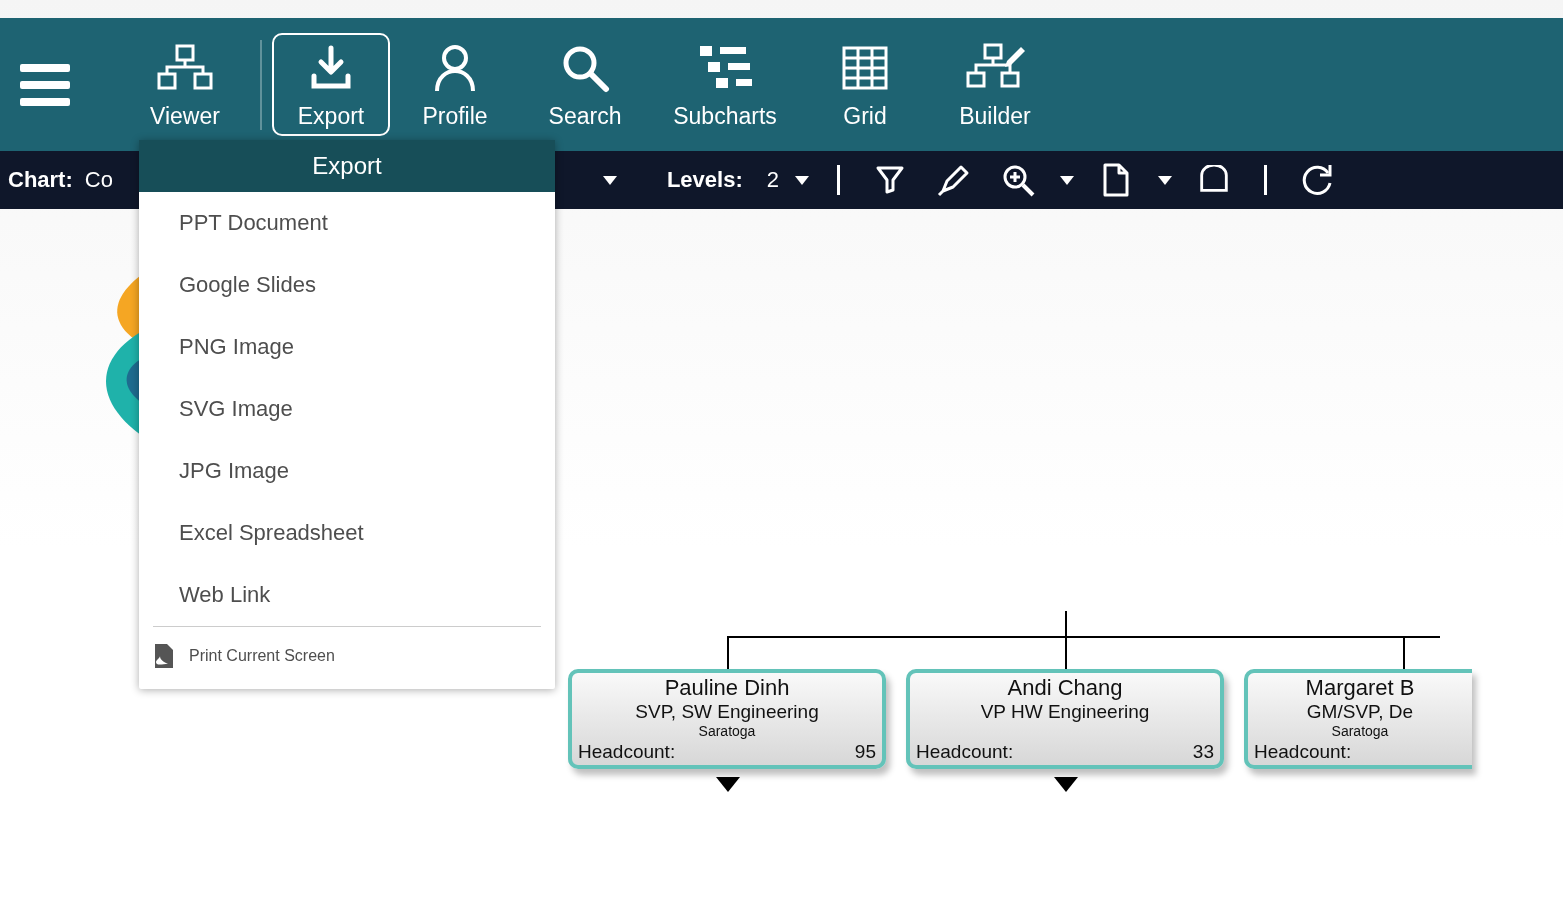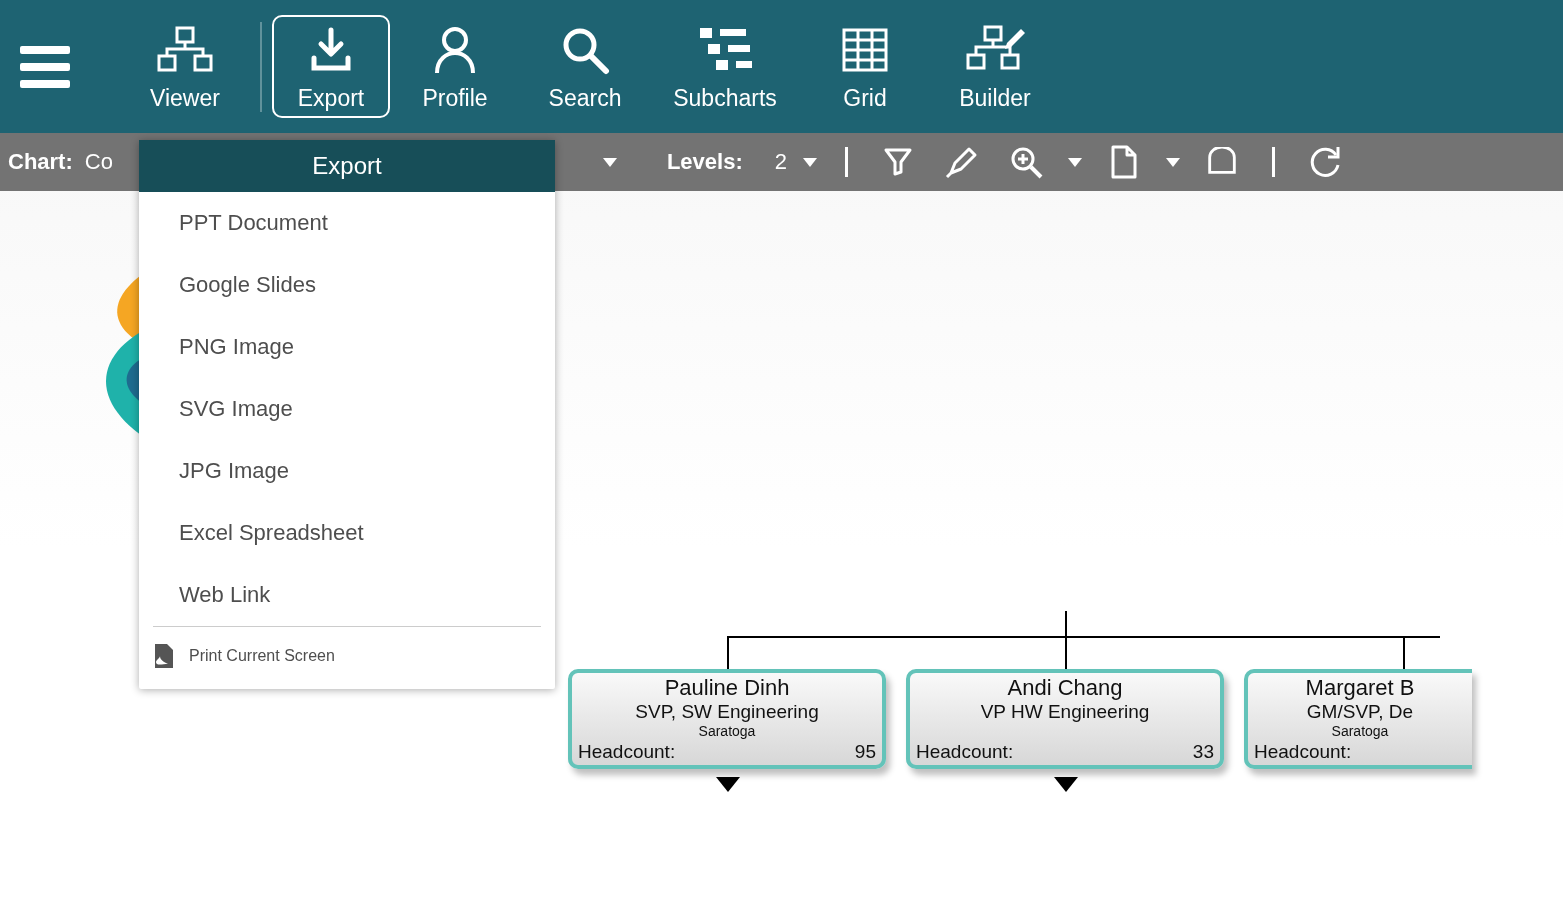--- a/index.html
+++ b/index.html
@@ -12,20 +12,21 @@
     position: relative;
   }
   .topbar {
     background: #1e6372;
     height: 133px;
     display: flex;
     align-items: center;
     padding-left: 20px;
     position: relative;
     z-index: 10;
+    margin-top: 18px;
   }
   .hamburger {
     width: 50px;
     height: 42px;
     display: flex;
     flex-direction: column;
     justify-content: space-between;
     margin-right: 50px;
     cursor: pointer;
   }
@@ -59,21 +60,21 @@
   }
   .top-item .iconwrap {
     height: 58px;
     display: flex;
     align-items: center;
     justify-content: center;
     margin-bottom: 6px;
   }
   .top-item svg { fill: #fff; }
   .subbar {
-    background: #737373;
+    background: #0f172a;
     height: 58px;
     display: flex;
     align-items: center;
     padding: 9px 8px;
     color: #fff;
     font-size: 22px;
     position: relative;
     z-index: 5;
   }
   .subbar .label-chart { font-weight: 700; margin-right: 12px; }
@@ -89,21 +90,21 @@
   .sub-div {
     width: 3px; height: 30px; background: #fff; margin: 0 18px;
   }
   .sub-icon {
     width: 36px; height: 36px;
     display: flex; align-items: center; justify-content: center;
     margin: 0 14px;
     cursor: pointer;
   }
   .sub-icon svg { stroke: #fff; fill: none; }
-  .levels-label { font-weight: 700; margin-right: 32px; text-align: center; }
+  .levels-label { font-weight: 700; margin-right: 24px; text-align: center; }
   .levels-val { margin-right: 6px; }
   
   .export-menu {
     position: absolute;
     left: 139px;
     top: 140px;
     width: 416px;
     background: #fff;
     box-shadow: 0 1px 8px rgba(0,0,0,0.33);
     border-radius: 2px;

